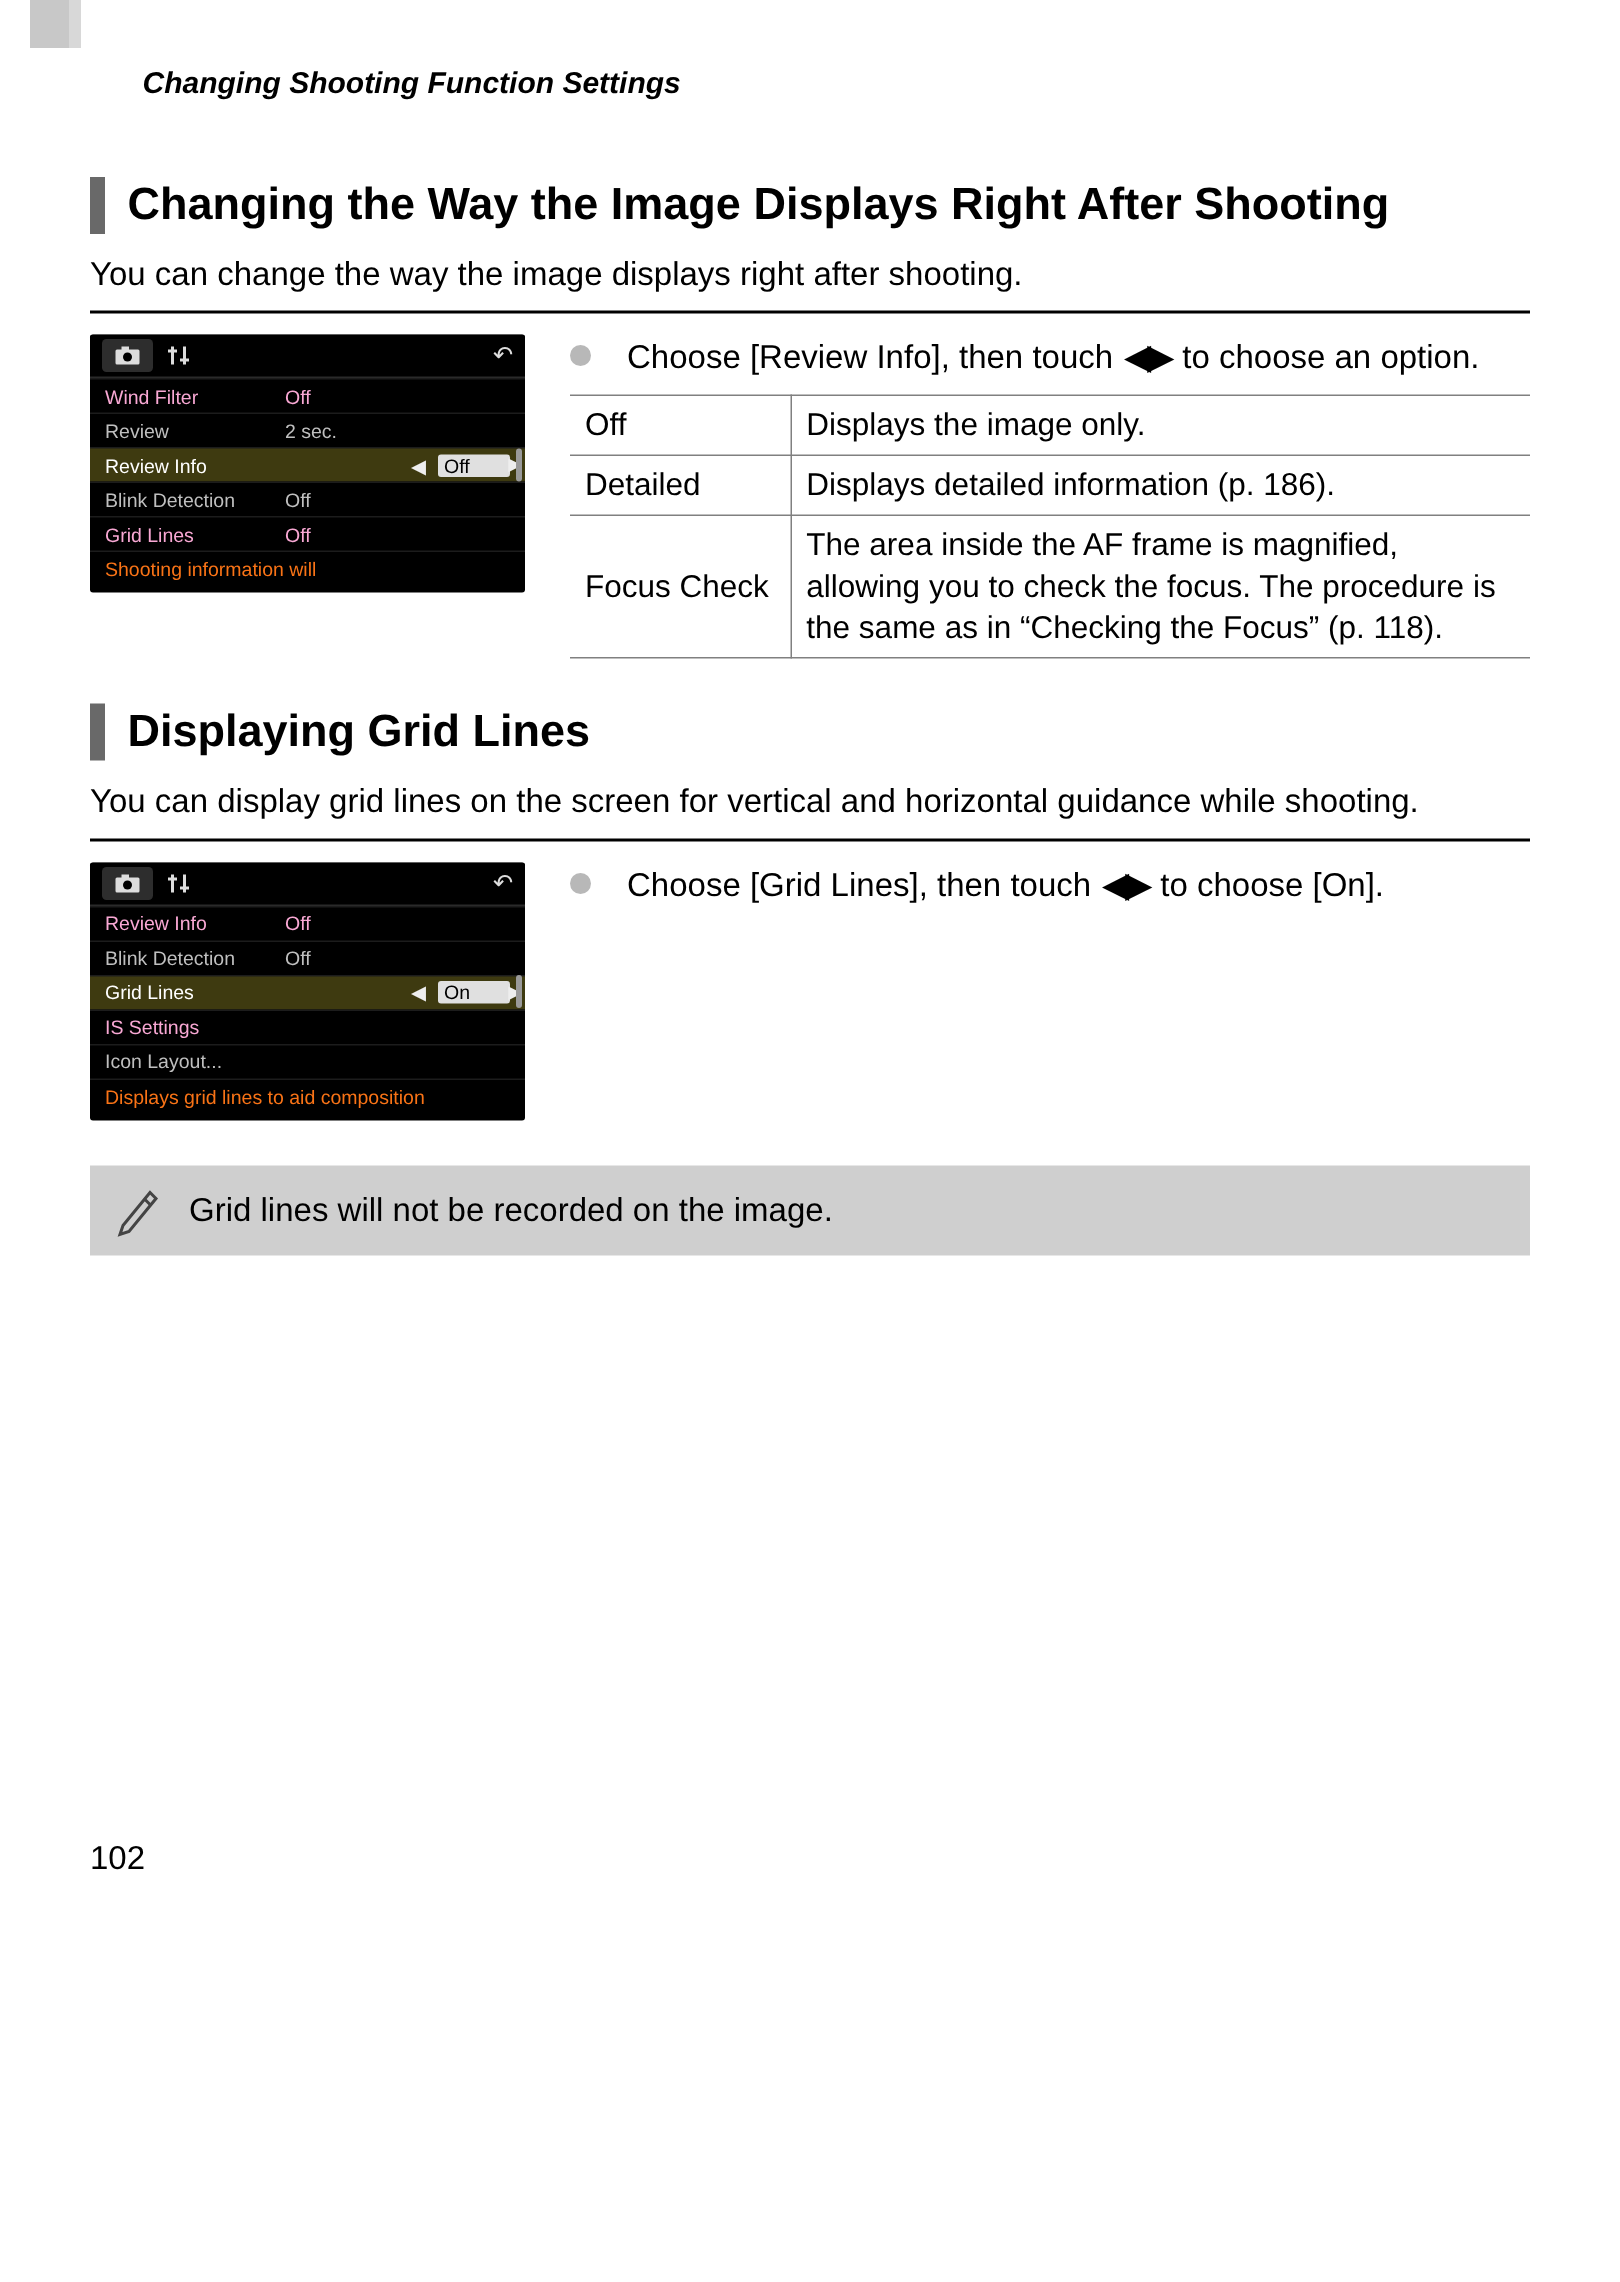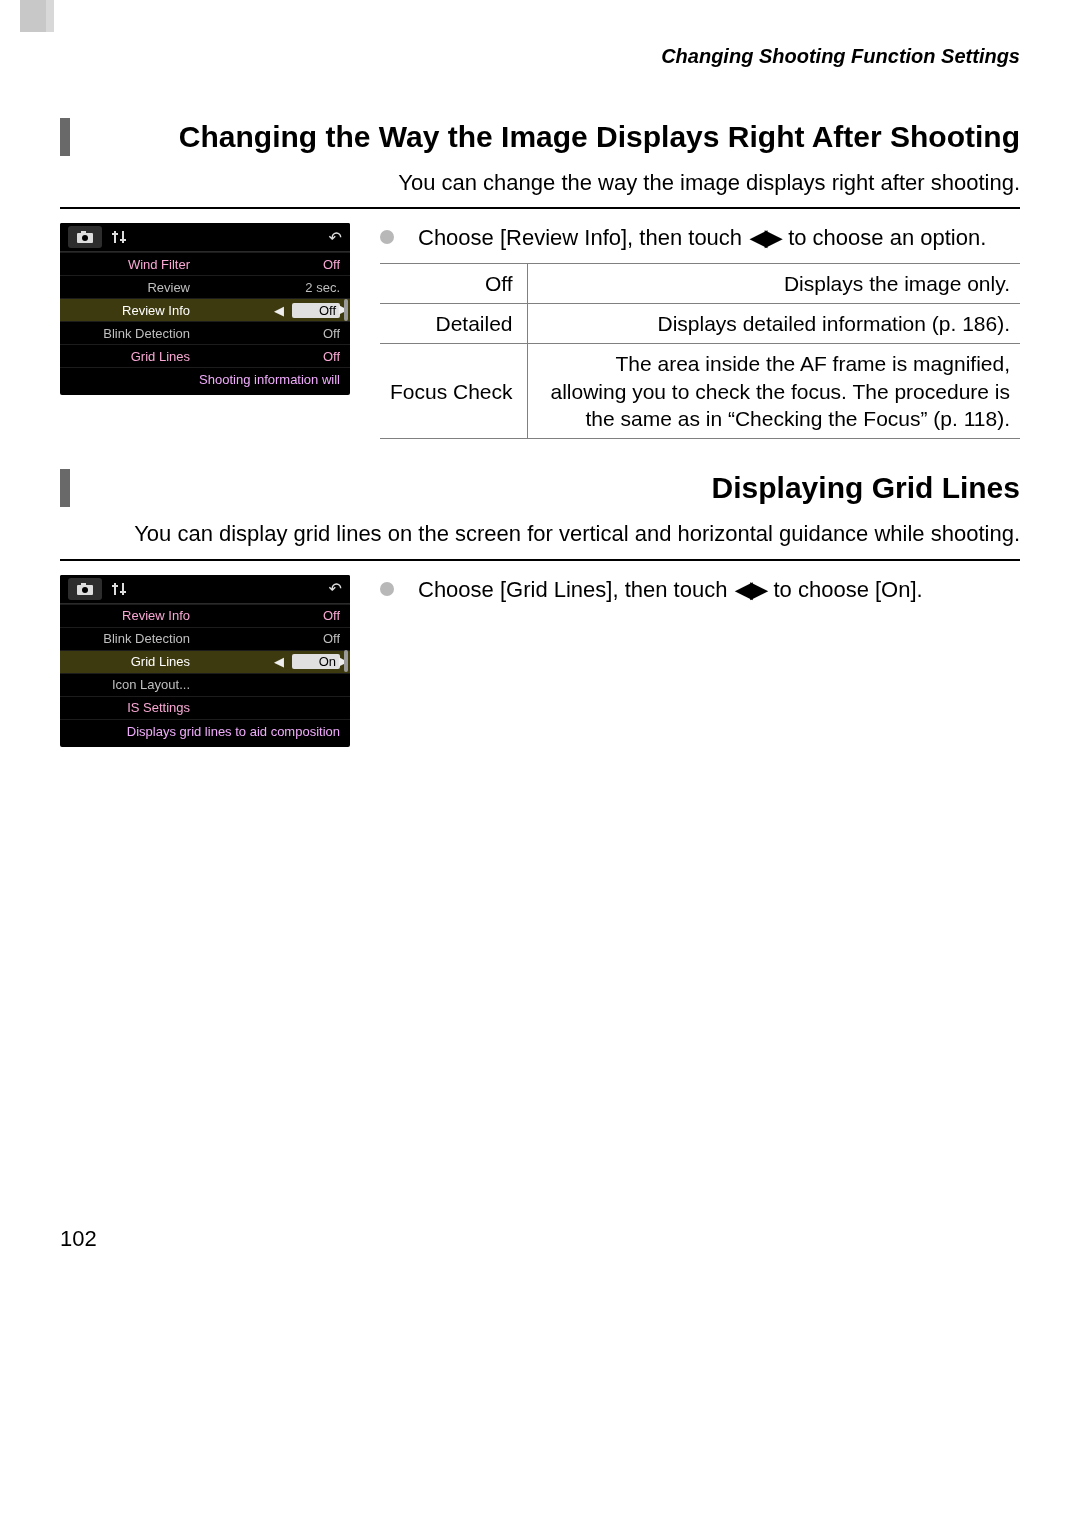--- a/index.html
+++ b/index.html
@@ -9,21 +9,20 @@
     font-family: Arial, Helvetica, sans-serif;
     color: #000;
     width: 1080px;
   }
   .page {
     width: 1080px;
     height: 1282px;
     position: relative;
     box-sizing: border-box;
     padding: 40px 60px 16px 60px;
-    text-align: right;
   }
   .running-header {
     font-weight: bold;
     font-size: 20px;
     font-style: italic;
     margin: 5px 0 50px 35px;
   }
   .section-heading {
     border-left: 10px solid #696969;
     padding-left: 15px;
@@ -132,21 +131,21 @@
     align-items: center;
   }
   .lcd-scroll .thumb {
     width: 4px;
     height: 22px;
     background: #9a9a9a;
     border-radius: 2px;
   }
   .lcd-footer {
     padding: 4px 10px 8px 10px;
-    color: #f0abfc;
+    color: #f97316;
     font-size: 13px;
     border-top: 1px solid #1c1c1c;
   }
   
   .rcol { flex: 1; }
   .instr-line {
     display: flex;
     align-items: flex-start;
     gap: 24px;
     font-size: 22px;
@@ -347,40 +346,47 @@
         <div class="lcd-row">
             <span class="lbl">Blink Detection</span>
             <span class="val">Off</span>
           </div>
         <div class="lcd-row selected">
           <span class="lbl">Grid Lines</span>
           <span class="tri-l">◀</span>
           <span class="val">On</span>
           <span class="tri-r-edge" style="top:50px">▶</span>
         </div>
+        <div class="lcd-row dim">
+            <span class="lbl">IS Settings</span>
+            <span class="val"></span>
+          </div>
         <div class="lcd-row">
             <span class="lbl">Icon Layout...</span>
-            <span class="val"></span>
-          </div>
-        <div class="lcd-row dim">
-            <span class="lbl">IS Settings</span>
             <span class="val"></span>
           </div>
         <div class="lcd-scroll">
             <div class="thumb"></div>
           </div>
       </div>
       <div class="lcd-footer">Displays grid lines to aid composition</div>
     </div>
 
     <div class="rcol">
       <div class="instr-line">
         <span class="bullet-dot"></span>
         <span>
           <span>Choose [Grid Lines], then touch </span><span class="arrows-inline">◀▶</span><span> to choose [On].</span>
         </span>
       </div>
     </div>
   </div>
 
+  <div class="note">
+    <svg class="note-icon" viewBox="0 0 30 36">
+      <path d="M4 28 L22 6 L26 10 L8 32 L2 34 Z" fill="none" stroke="#444" stroke-width="2"></path>
+      <path d="M18 10 L22 14" stroke="#444" stroke-width="2"></path>
+    </svg>
+    <div class="note-text">Grid lines will not be recorded on the image.</div>
+  </div>
 
   <div class="page-number">102</div>
 </div>
 
 </body></html>

